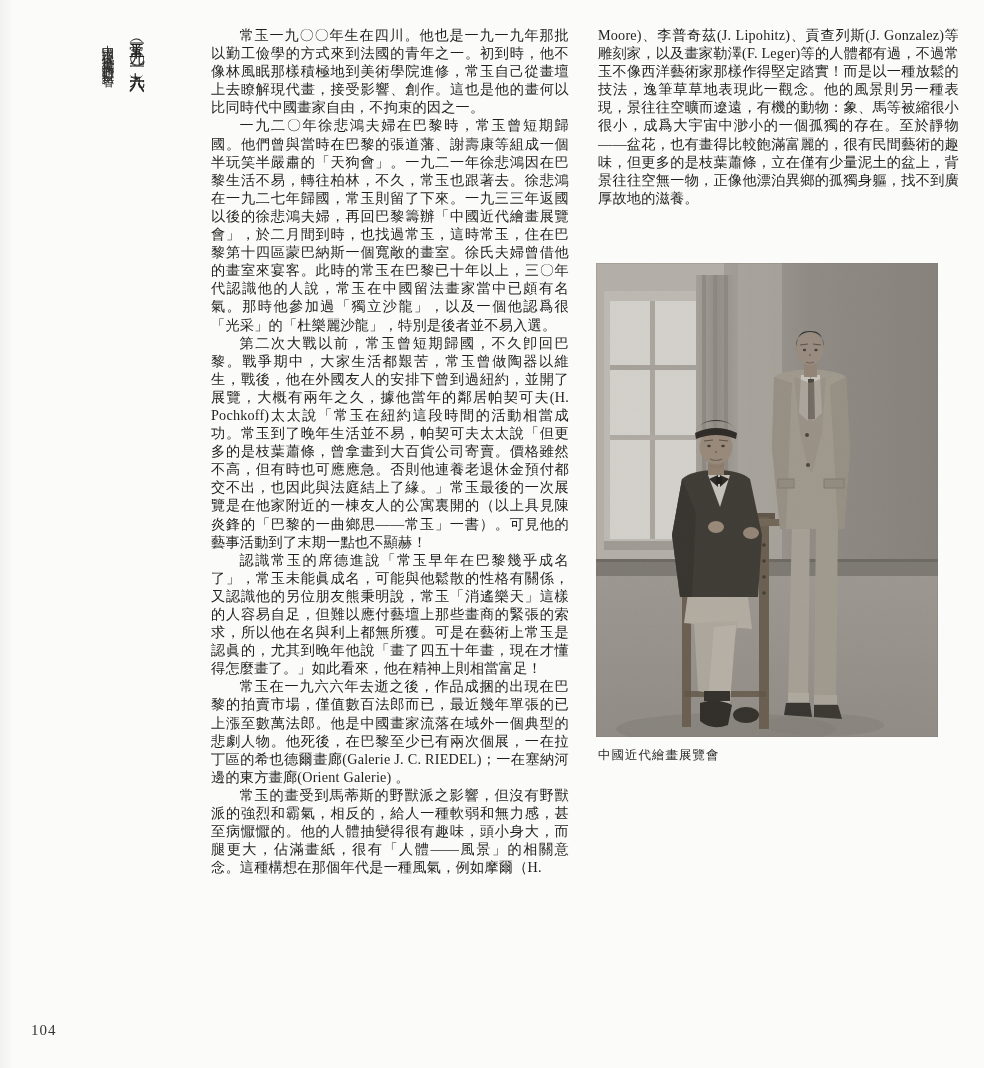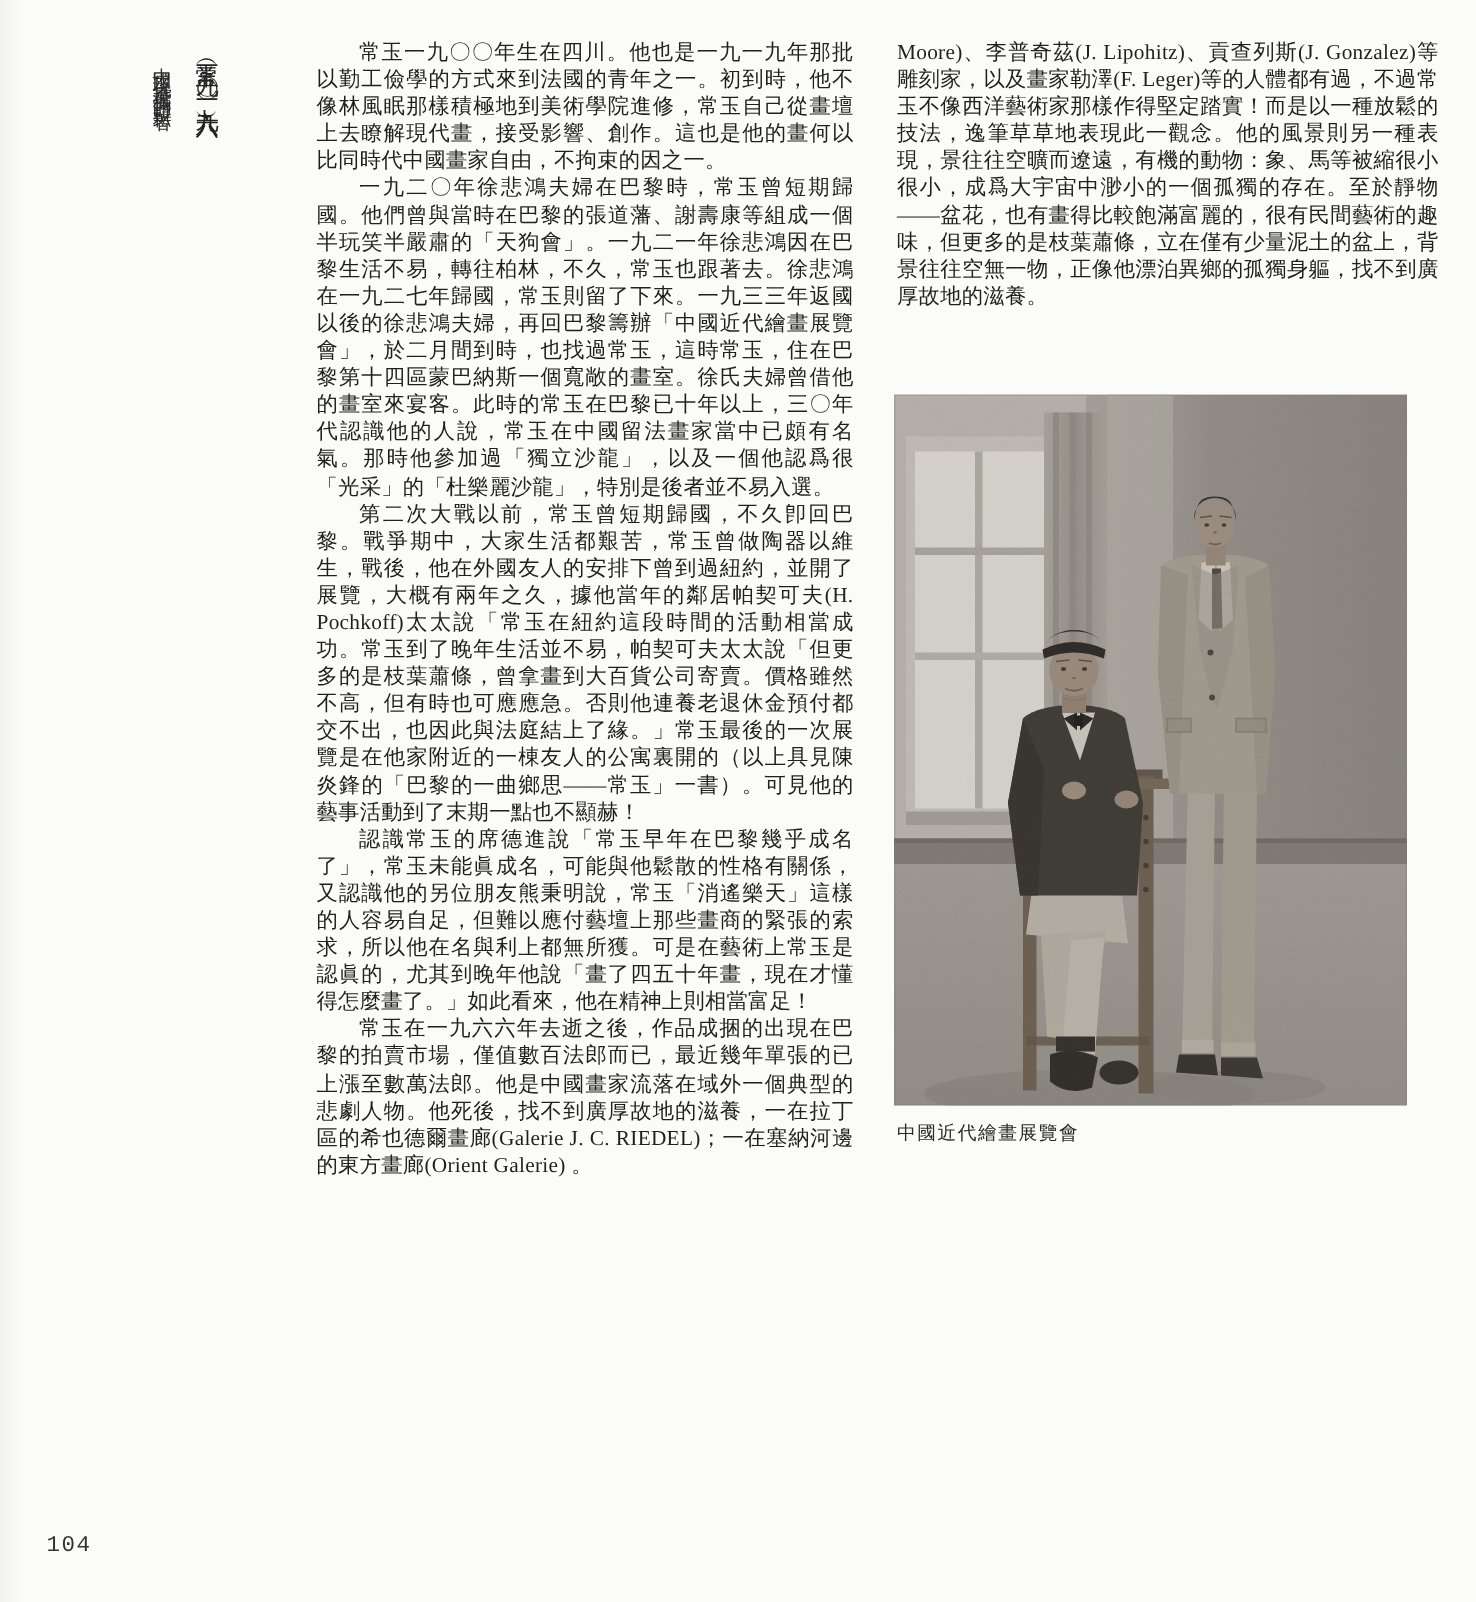--- a/index.html
+++ b/index.html
@@ -52,41 +52,42 @@
     position:absolute;left:596px;top:263px;width:342px;height:474px;
     box-shadow:0 0 0 1px rgba(120,115,108,0.35) inset;
   }
   .photo svg{display:block;width:100%;height:100%;}
   .photo-caption{
     position:absolute;left:598px;top:747px;
     font-size:12.5px;letter-spacing:1px;color:#2a2a2a;
   }
   .page-number{
     position:absolute;left:31px;top:1022px;
-    font-family:Liberation Mono, monospace;
+    font-family:Liberation Serif, serif;
     font-size:15px;color:#333;letter-spacing:1px;text-align:center;
   }
 </style>
 </head>
 <body>
 
 <div class="page">
   <div class="gutter-shade"></div>
 
   <div class="vtitle">
     <div class="vt-main">常玉（一九〇〇～一九六六）</div>
     <div class="vt-sub">中國現代畫孤獨的耕耘者</div>
   </div>
 
   <div class="col main-col">
     <p>常玉一九〇〇年生在四川。他也是一九一九年那批以勤工儉學的方式來到法國的青年之一。初到時，他不像林風眠那樣積極地到美術學院進修，常玉自己從畫壇上去瞭解現代畫，接受影響、創作。這也是他的畫何以比同時代中國畫家自由，不拘束的因之一。</p>
     <p>一九二〇年徐悲鴻夫婦在巴黎時，常玉曾短期歸國。他們曾與當時在巴黎的張道藩、謝壽康等組成一個半玩笑半嚴肅的「天狗會」。一九二一年徐悲鴻因在巴黎生活不易，轉往柏林，不久，常玉也跟著去。徐悲鴻在一九二七年歸國，常玉則留了下來。一九三三年返國以後的徐悲鴻夫婦，再回巴黎籌辦「中國近代繪畫展覽會」，於二月間到時，也找過常玉，這時常玉，住在巴黎第十四區蒙巴納斯一個寬敞的畫室。徐氏夫婦曾借他的畫室來宴客。此時的常玉在巴黎已十年以上，三〇年代認識他的人說，常玉在中國留法畫家當中已頗有名氣。那時他參加過「獨立沙龍」，以及一個他認爲很「光采」的「杜樂麗沙龍」，特別是後者並不易入選。</p>
     <p>第二次大戰以前，常玉曾短期歸國，不久卽回巴黎。戰爭期中，大家生活都艱苦，常玉曾做陶器以維生，戰後，他在外國友人的安排下曾到過紐約，並開了展覽，大概有兩年之久，據他當年的鄰居帕契可夫(H. Pochkoff)太太說「常玉在紐約這段時間的活動相當成功。常玉到了晚年生活並不易，帕契可夫太太說「但更多的是枝葉蕭條，曾拿畫到大百貨公司寄賣。價格雖然不高，但有時也可應應急。否則他連養老退休金預付都交不出，也因此與法庭結上了緣。」常玉最後的一次展覽是在他家附近的一棟友人的公寓裏開的（以上具見陳炎鋒的「巴黎的一曲鄉思——常玉」一書）。可見他的藝事活動到了末期一點也不顯赫！</p>
     <p>認識常玉的席德進說「常玉早年在巴黎幾乎成名了」，常玉未能眞成名，可能與他鬆散的性格有關係，又認識他的另位朋友熊秉明說，常玉「消遙樂天」這樣的人容易自足，但難以應付藝壇上那些畫商的緊張的索求，所以他在名與利上都無所獲。可是在藝術上常玉是認眞的，尤其到晚年他說「畫了四五十年畫，現在才懂得怎麼畫了。」如此看來，他在精神上則相當富足！</p>
-    <p>常玉在一九六六年去逝之後，作品成捆的出現在巴黎的拍賣市場，僅值數百法郎而已，最近幾年單張的已上漲至數萬法郎。他是中國畫家流落在域外一個典型的悲劇人物。他死後，找不到廣厚故地的滋養，一在拉丁區的希也德爾畫廊(Galerie J. C. RIEDEL)；一在塞納河邊的東方畫廊(Orient Galerie) 。</p>
+    <p>常玉在一九六六年去逝之後，作品成捆的出現在巴黎的拍賣市場，僅值數百法郎而已，最近幾年單張的已上漲至數萬法郎。他是中國畫家流落在域外一個典型的悲劇人物。他死後，在巴黎至少已有兩次個展，一在拉丁區的希也德爾畫廊(Galerie J. C. RIEDEL)；一在塞納河邊的東方畫廊(Orient Galerie) 。</p>
+    <p>常玉的畫受到馬蒂斯的野獸派之影響，但沒有野獸派的強烈和霸氣，相反的，給人一種軟弱和無力感，甚至病懨懨的。他的人體抽變得很有趣味，頭小身大，而腿更大，佔滿畫紙，很有「人體——風景」的相關意念。這種構想在那個年代是一種風氣，例如摩爾（H.</p>
   </div>
 
   <div class="col right-col">
     <p class="no-indent">Moore)、李普奇茲(J. Lipohitz)、貢查列斯(J. Gonzalez)等雕刻家，以及畫家勒澤(F. Leger)等的人體都有過，不過常玉不像西洋藝術家那樣作得堅定踏實！而是以一種放鬆的技法，逸筆草草地表現此一觀念。他的風景則另一種表現，景往往空曠而遼遠，有機的動物：象、馬等被縮很小很小，成爲大宇宙中渺小的一個孤獨的存在。至於靜物——盆花，也有畫得比較飽滿富麗的，很有民間藝術的趣味，但更多的是枝葉蕭條，立在僅有少量泥土的盆上，背景往往空無一物，正像他漂泊異鄉的孤獨身軀，找不到廣厚故地的滋養。</p>
   </div>
 
   <div class="photo">
     <svg viewBox="0 0 342 474" preserveAspectRatio="none">
       <defs>
         <linearGradient id="wallGrad" x1="0" y1="0" x2="1" y2="0">

